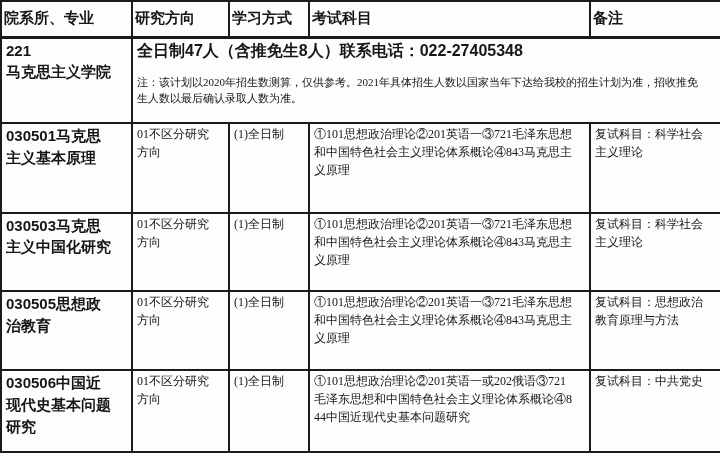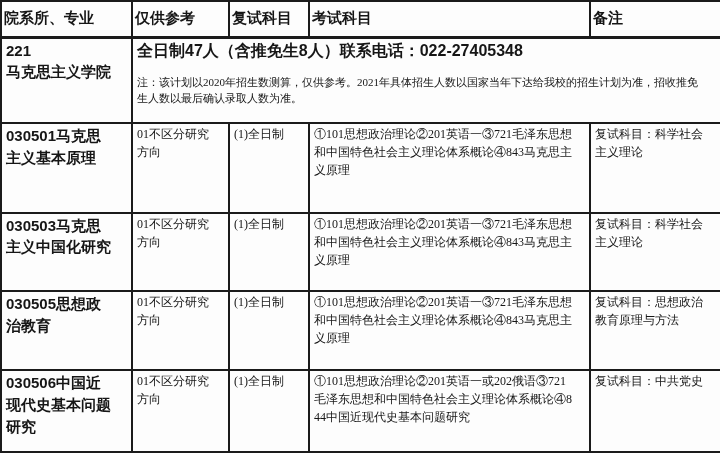--- a/index.html
+++ b/index.html
@@ -76,22 +76,22 @@
   <colgroup>
     <col style="width:131px">
     <col style="width:97px">
     <col style="width:80px">
     <col style="width:281px">
     <col style="width:131px">
   </colgroup>
   <thead>
     <tr class="r-header">
       <th>院系所、专业</th>
-      <th>仅供参考</th>
-      <th>复试科目</th>
+      <th>研究方向</th>
+      <th>学习方式</th>
       <th>考试科目</th>
       <th>备注</th>
     </tr>
   </thead>
   <tbody>
     <tr class="r-college">
       <td class="bold-cell">
         <div>221</div>
         <div>马克思主义学院</div>
       </td>

